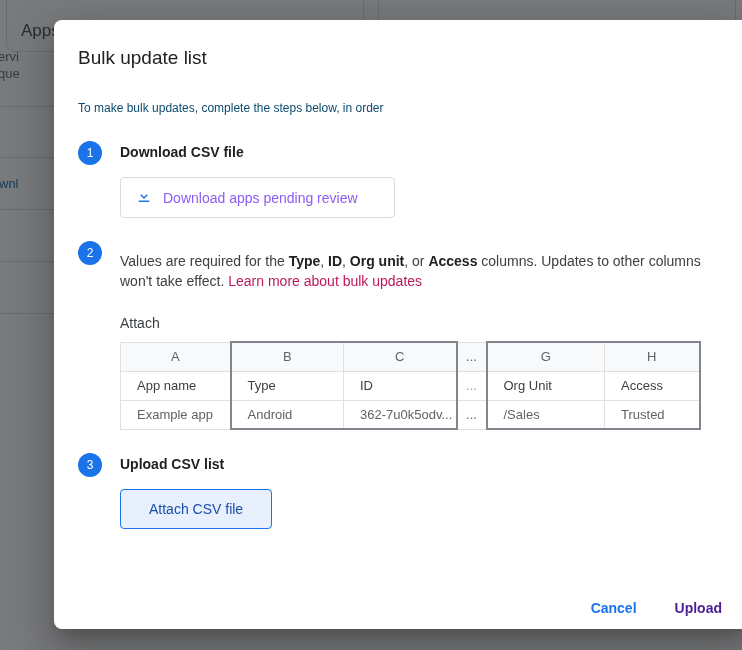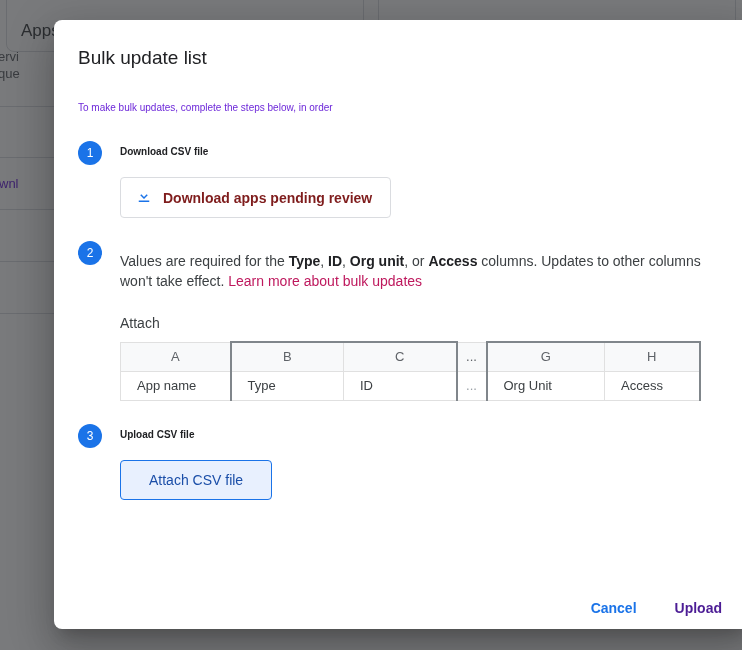--- a/index.html
+++ b/index.html
@@ -70,21 +70,21 @@
   .bg-left-box {
     border: 1px solid #dadce0;
     border-top: none;
     height: 52px;
     display: flex;
     align-items: center;
     padding-left: 2px;
     font-size: 13px;
   }
   .bg-left-box.first { border-top: 1px solid #dadce0; margin-top: 24px; }
-  .bg-link { color: #6d28d9; }
+  .bg-link { color: #0369a1; }
 
   .bg-right-col {
     position: absolute;
     right: 0;
     top: 16px;
     width: 70px;
     text-align: right;
     padding-right: 3px;
   }
   .bg-right-text { font-size: 14px; color: #3c4043; line-height: 20px; }
@@ -118,22 +118,22 @@
     padding: 26px 24px 0 24px;
     line-height: 24px;
     font-weight: 400;
   }
   .dlg-body {
     flex: 1;
     padding: 0 24px;
     overflow: hidden;
   }
   .intro {
-    font-size: 10px;
-    color: #6d28d9;
+    font-size: 12px;
+    color: #0c4a6e;
     margin-top: 28px;
     line-height: 20px;
   }
 
   .step {
     display: flex;
     margin-top: 22px;
   }
   .step-num {
     width: 24px;
@@ -144,41 +144,40 @@
     color: #fff;
     font-size: 12px;
     display: flex;
     align-items: center;
     justify-content: center;
     margin-right: 18px;
     margin-top: 1px;
   }
   .step-content { flex: 1; }
   .step-head {
-    font-size: 10px;
+    font-size: 14px;
     font-weight: bold;
     color: #202124;
     line-height: 20px;
     margin-top: 2px;
   }
 
   .btn-outline {
     margin-top: 15px;
     display: inline-flex;
     align-items: center;
     gap: 10px;
     border: 1px solid #dadce0;
     border-radius: 4px;
     background: #fff;
-    color: #7f1d1d;
+    color: #8b5cf6;
     font-size: 14px;
     font-family: "Liberation Sans", sans-serif;
-    padding: 9px 18px 9px 14px;
+    padding: 9px 36px 9px 14px;
     cursor: pointer;
-    font-weight: bold;
   }
   .dl-icon { display: block; }
 
   .desc {
     font-size: 14px;
     color: #3c4043;
     line-height: 20px;
     margin-top: 11px;
     max-width: 600px;
   }
@@ -341,29 +340,37 @@
               <td class="c-h grp-r grp-t">H</td>
             </tr>
             <tr>
               <td class="c-a">App name</td>
               <td class="c-b grp-l">Type</td>
               <td class="c-c grp-r">ID</td>
               <td class="c-dots">...</td>
               <td class="c-g grp-l">Org Unit</td>
               <td class="c-h grp-r">Access</td>
             </tr>
+            <tr class="val-row">
+              <td class="c-a">Example app</td>
+              <td class="c-b grp-l grp-b">Android</td>
+              <td class="c-c grp-r grp-b">362-7u0k5odv...</td>
+              <td class="c-dots">...</td>
+              <td class="c-g grp-l grp-b">/Sales</td>
+              <td class="c-h grp-r grp-b">Trusted</td>
+            </tr>
           </tbody>
         </table>
       </div>
     </div>
 
     <div class="step">
       <div class="step-num">3</div>
       <div class="step-content">
-        <div class="step-head">Upload CSV file</div>
+        <div class="step-head">Upload CSV list</div>
         <button class="btn-attach">Attach CSV file</button>
       </div>
     </div>
 
   </div>
 
   <div class="dlg-footer">
     <button class="btn-text btn-cancel">Cancel</button>
     <button class="btn-text btn-upload">Upload</button>
   </div>

